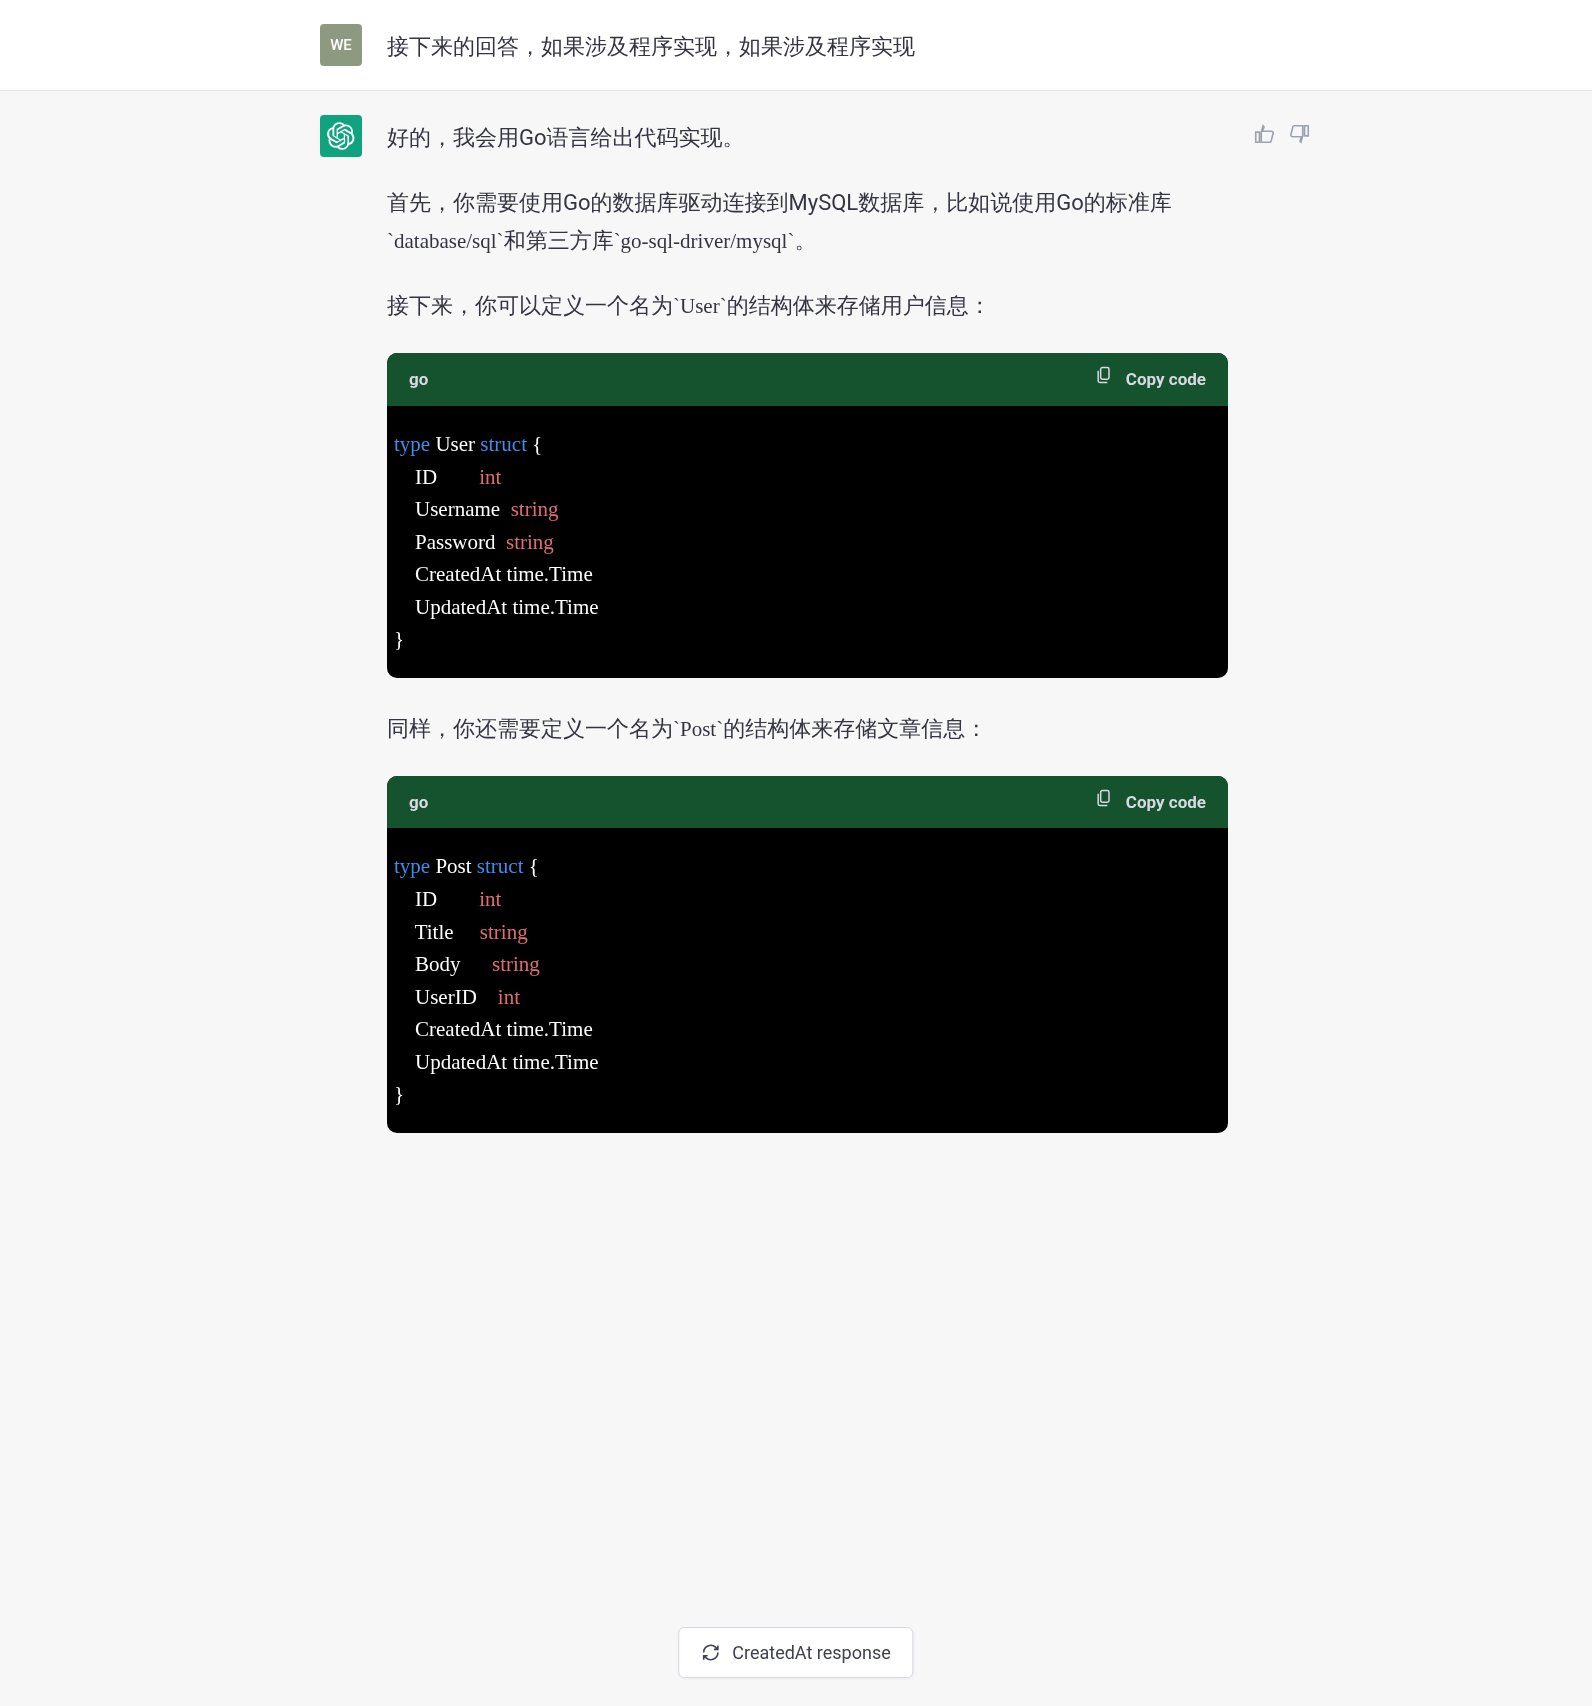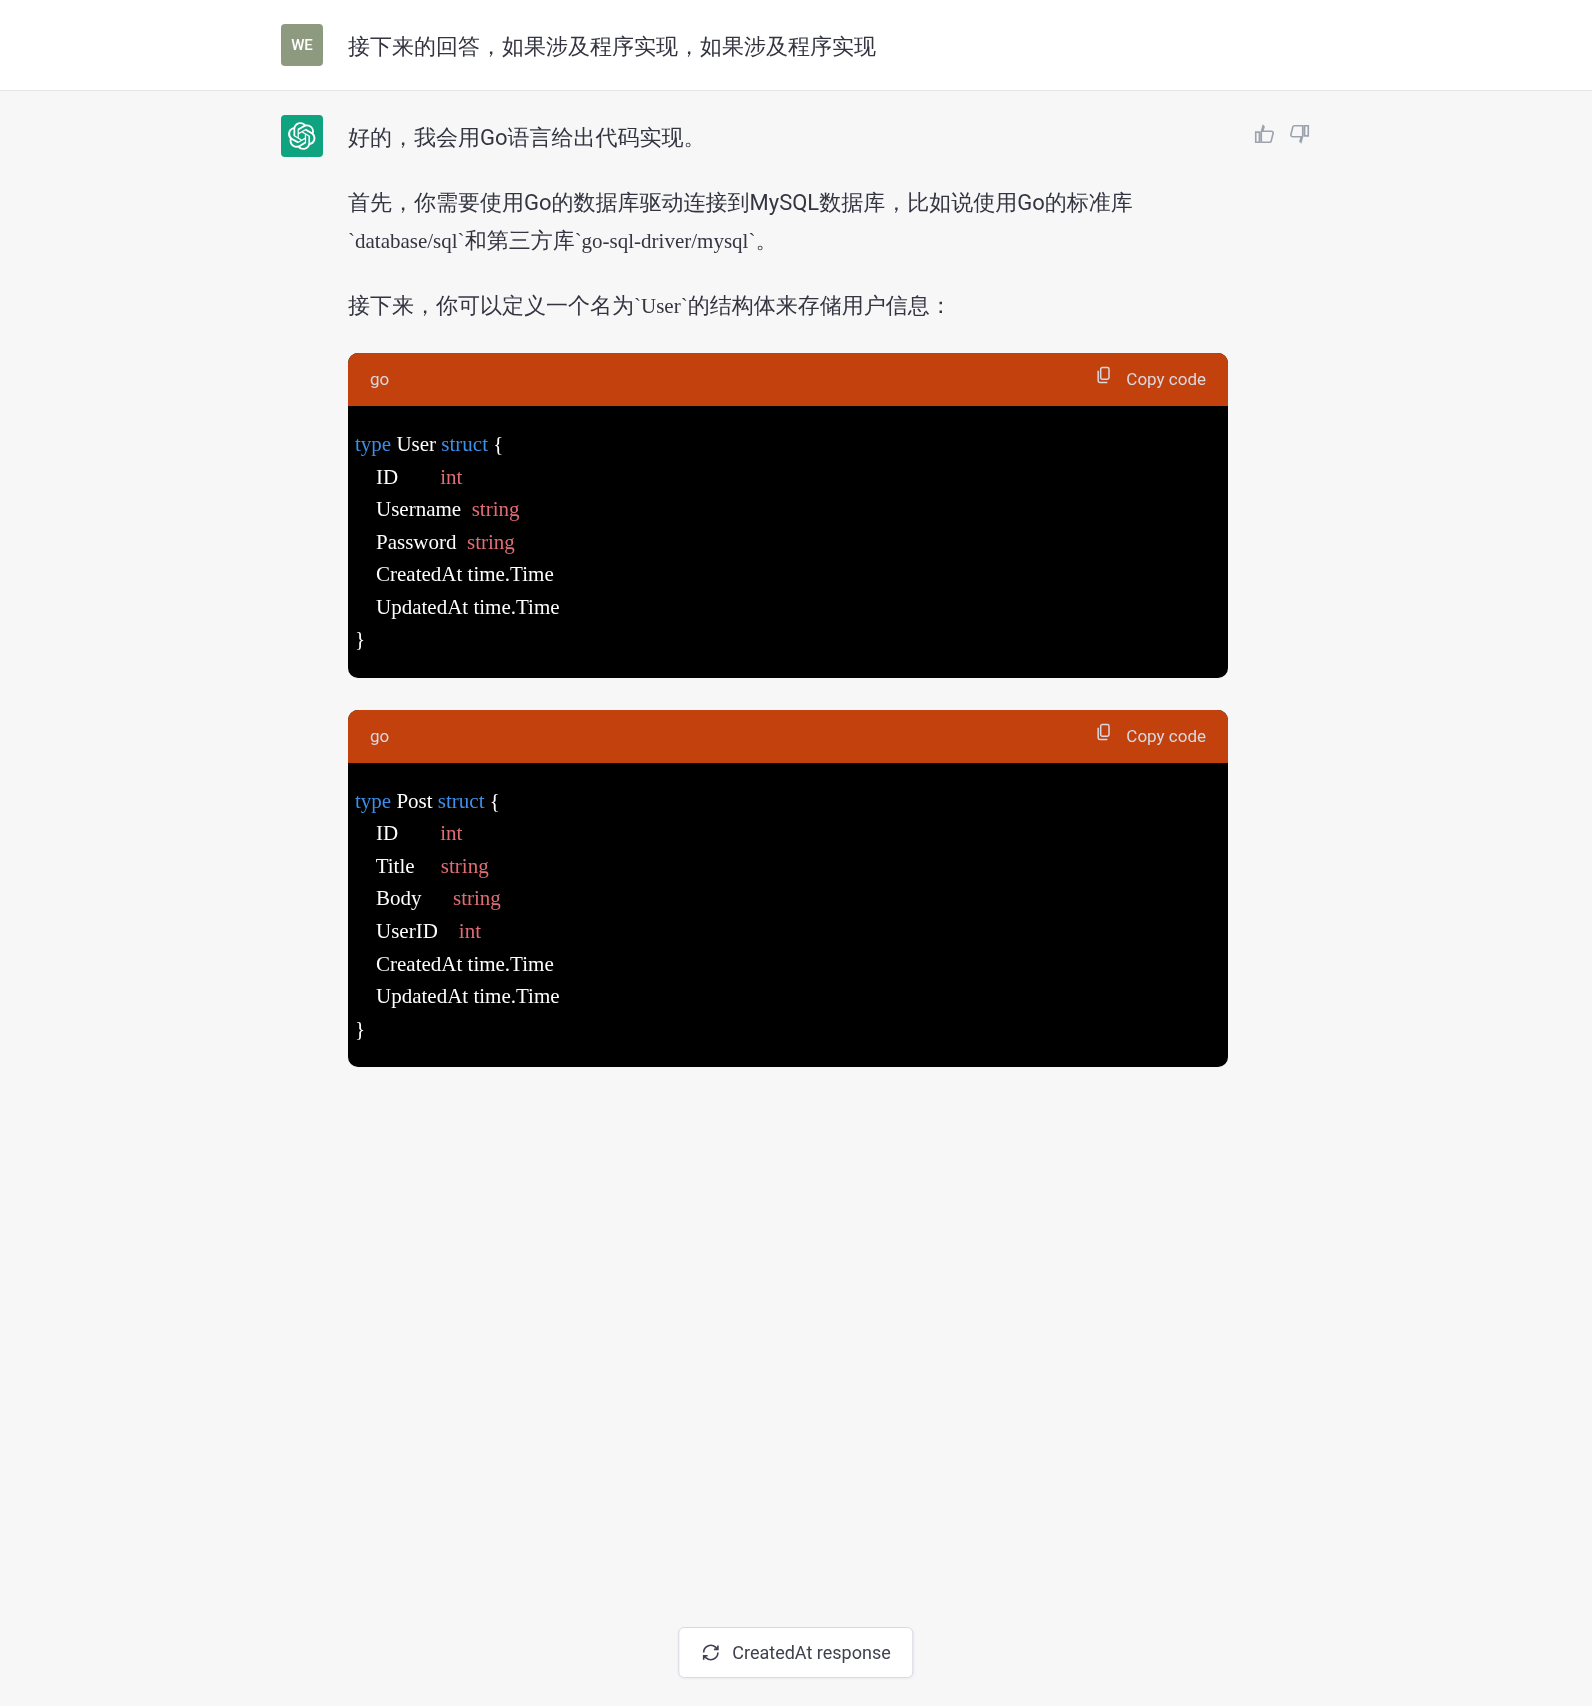--- a/index.html
+++ b/index.html
@@ -35,20 +35,21 @@
       width: 42px;
       height: 42px;
       flex-shrink: 0;
       border-radius: 4px;
       display: flex;
       align-items: center;
       justify-content: center;
       font-size: 15px;
       font-weight: 500;
       color: #fff;
+      margin-left: 39px;
     }
     .avatar.user {
       background: #8e9a7f;
     }
     .avatar.ai {
       background: #10a37f;
     }
     .avatar.ai svg {
       width: 28px;
       height: 28px;
@@ -85,27 +86,28 @@
       font-family: Liberation Serif, serif;
       font-size: 21px;
     }
     .code-block {
       background: #000000;
       border-radius: 10px;
       overflow: hidden;
       margin-bottom: 32px;
     }
     .code-header {
-      background: #c2410c;
+      background: #14532d;
       padding: 12px 22px;
       display: flex;
       justify-content: space-between;
       align-items: center;
       color: #d9d9e3;
       font-size: 17px;
+      font-weight: bold;
     }
     .copy-btn {
       display: flex;
       align-items: flex-start;
       gap: 12px;
       cursor: pointer;
     }
     .copy-btn svg {
       width: 20px;
       height: 20px;
@@ -186,20 +188,21 @@
         </div>
         <div class="code-body"><span class="kw">type</span> <span>User</span> <span class="kw">struct</span> <span>{</span>
     <span>ID</span>        <span class="typ">int</span>
     <span>Username</span>  <span class="typ">string</span>
     <span>Password</span>  <span class="typ">string</span>
     <span>CreatedAt</span> <span>time.Time</span>
     <span>UpdatedAt</span> <span>time.Time</span>
 <span>}</span></div>
       </div>
 
+      <p><span>同样，你还需要定义一个名为</span><span class="inline-code">`Post`</span><span>的结构体来存储文章信息：</span></p>
 
       <div class="code-block">
         <div class="code-header">
           <span>go</span>
           <div class="copy-btn">
             <svg viewBox="0 0 24 24">
                 <rect x="8" y="3" width="10" height="14" rx="2"></rect>
                 <path d="M5 7v12a2 2 0 0 0 2 2h9"></path>
               </svg>
             <span>Copy code</span>

